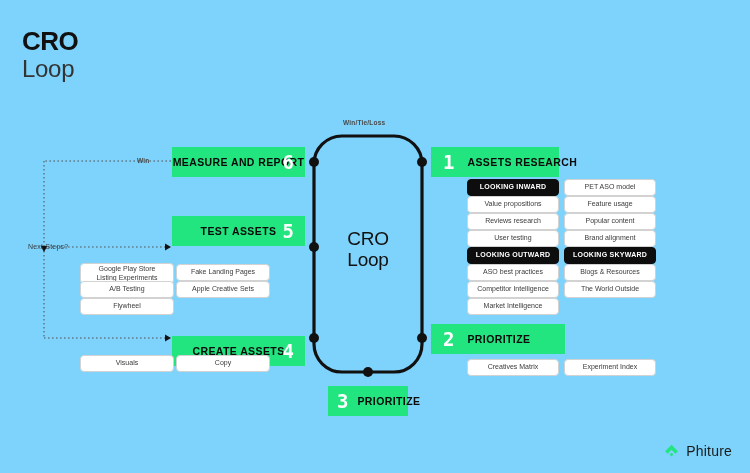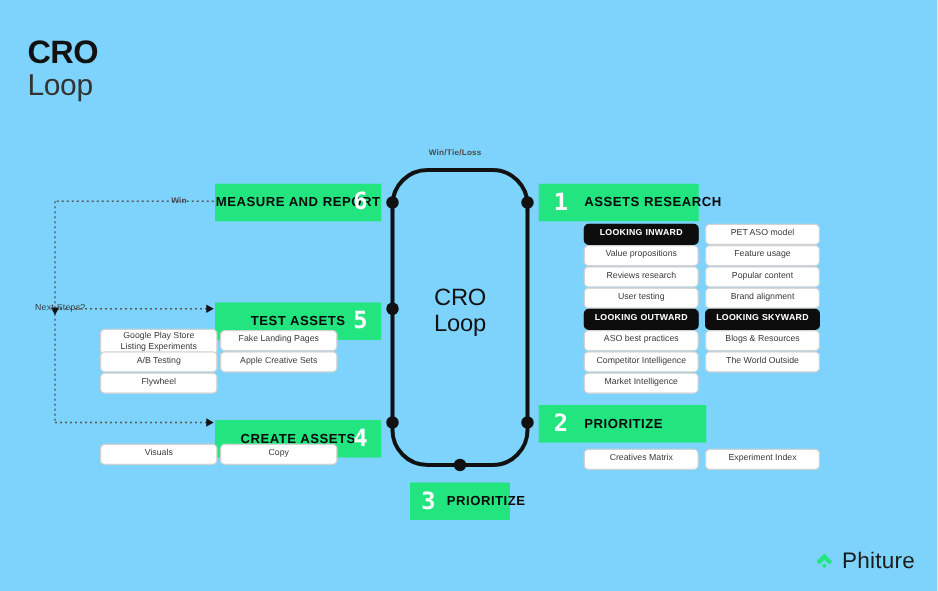--- a/index.html
+++ b/index.html
@@ -80,21 +80,21 @@
 
   
   .edge-label {
     position: absolute; font-size: 6.5px; color: #4a4a4a;
     white-space: nowrap; font-weight: bold; letter-spacing: 0.2px;
   }
   .edge-label.plain { font-weight: normal; color: #3a3a3a; font-size: 7px; }
 
   
   .logo { position: absolute; right: 18px; bottom: 14px; display: flex; align-items: center; gap: 6px; }
-  .logo-text { font-size: 18px; color: #1a1a1a; letter-spacing: 0.2px; }
+  .logo-text { font-size: 14px; color: #1a1a1a; letter-spacing: 0.2px; }
 </style>
 </head>
 <body>
 
 <div id="canvas">
 
   <div class="title-block">
     <span class="title-main">CRO</span>
     <span class="title-sub">Loop</span>
   </div>
@@ -125,21 +125,21 @@
 
   <div class="edge-label" style="left:343px; top:119px;">Win/Tie/Loss</div>
   <div class="edge-label" style="left:137px; top:157px;">Win</div>
   <div class="edge-label plain" style="left:28px; top:243px;">Next Steps?</div>
 
   <div class="stage left" style="left:172px; top:147px; width:133px;">
     <span class="stage-label">MEASURE AND REPORT</span>
     <span class="stage-num">6</span>
   </div>
 
-  <div class="stage left" style="left:172px; top:242px; width:133px;">
+  <div class="stage left" style="left:172px; top:216px; width:133px;">
     <span class="stage-label">TEST ASSETS</span>
     <span class="stage-num">5</span>
   </div>
 
   <div class="stage left" style="left:172px; top:336px; width:133px;">
     <span class="stage-label">CREATE ASSETS</span>
     <span class="stage-num">4</span>
   </div>
 
   <div class="stage right" style="left:328px; top:386px; width:80px; padding:0 9px; gap:9px;">

